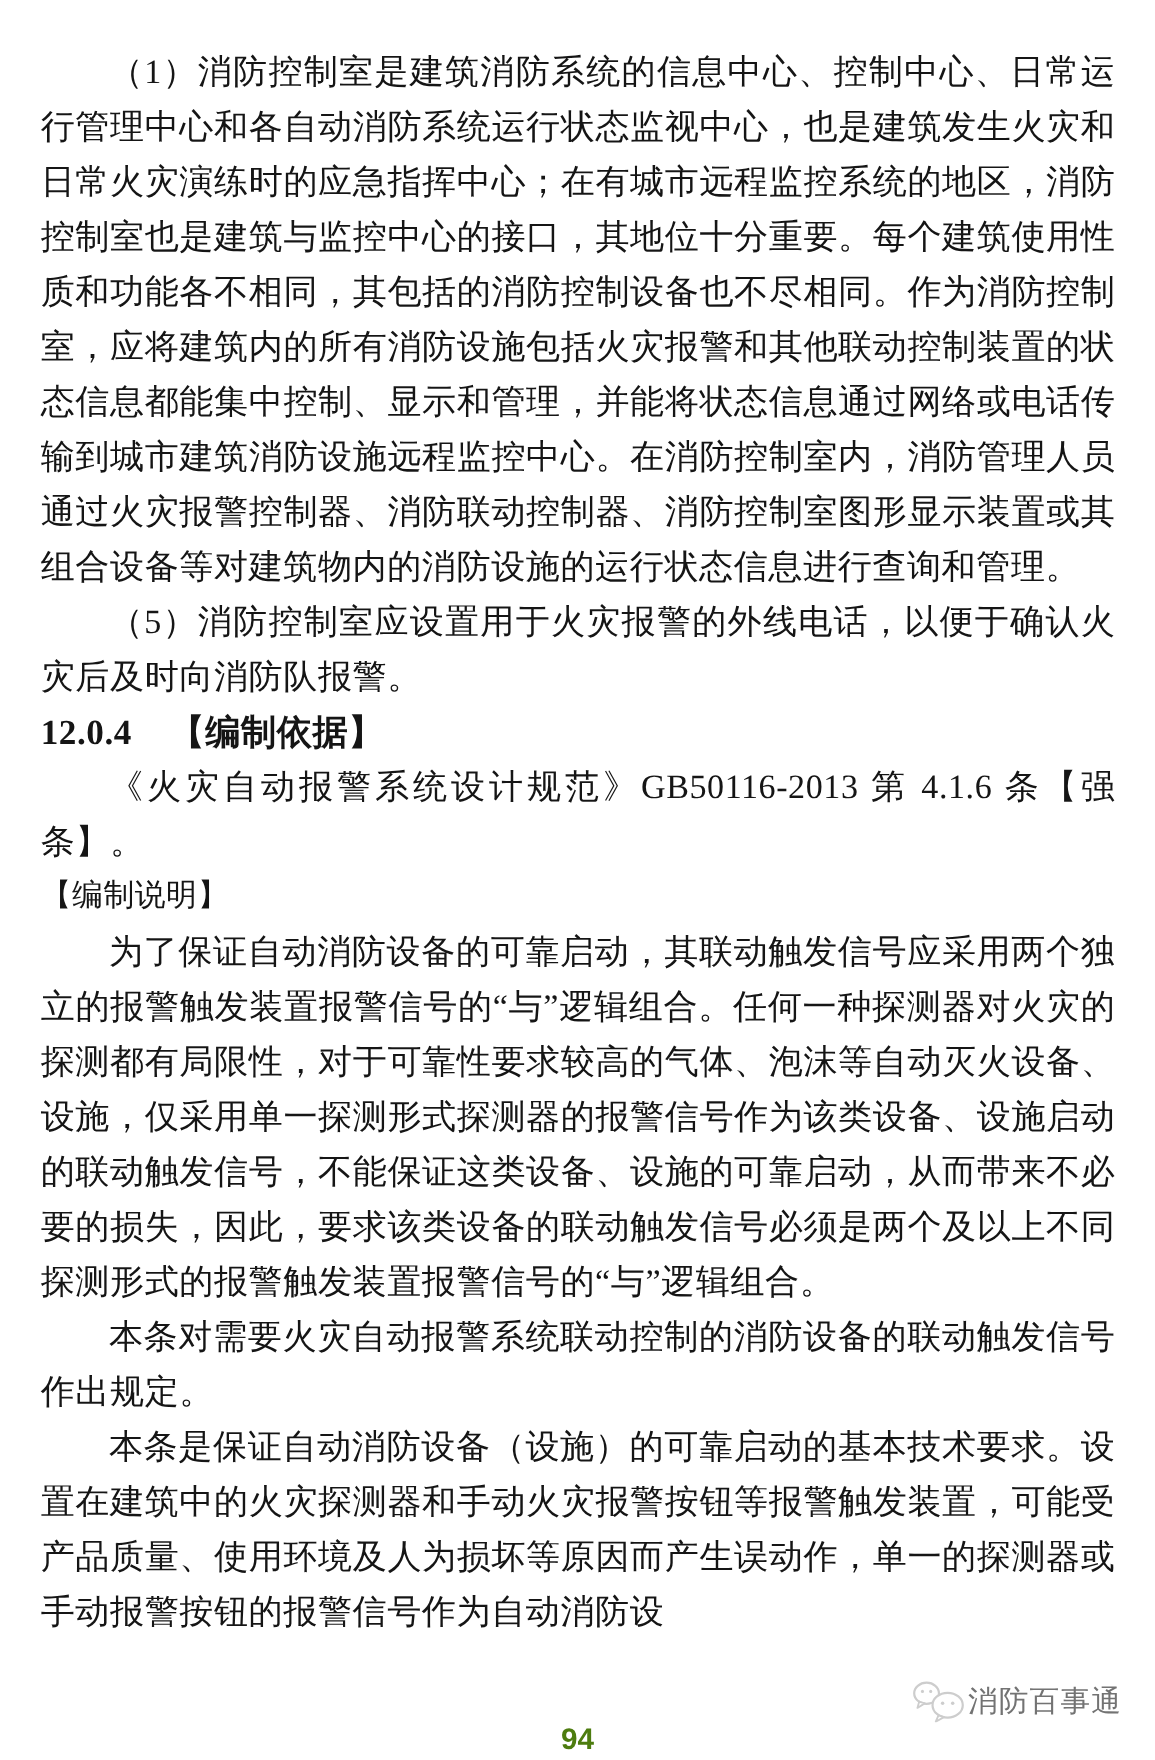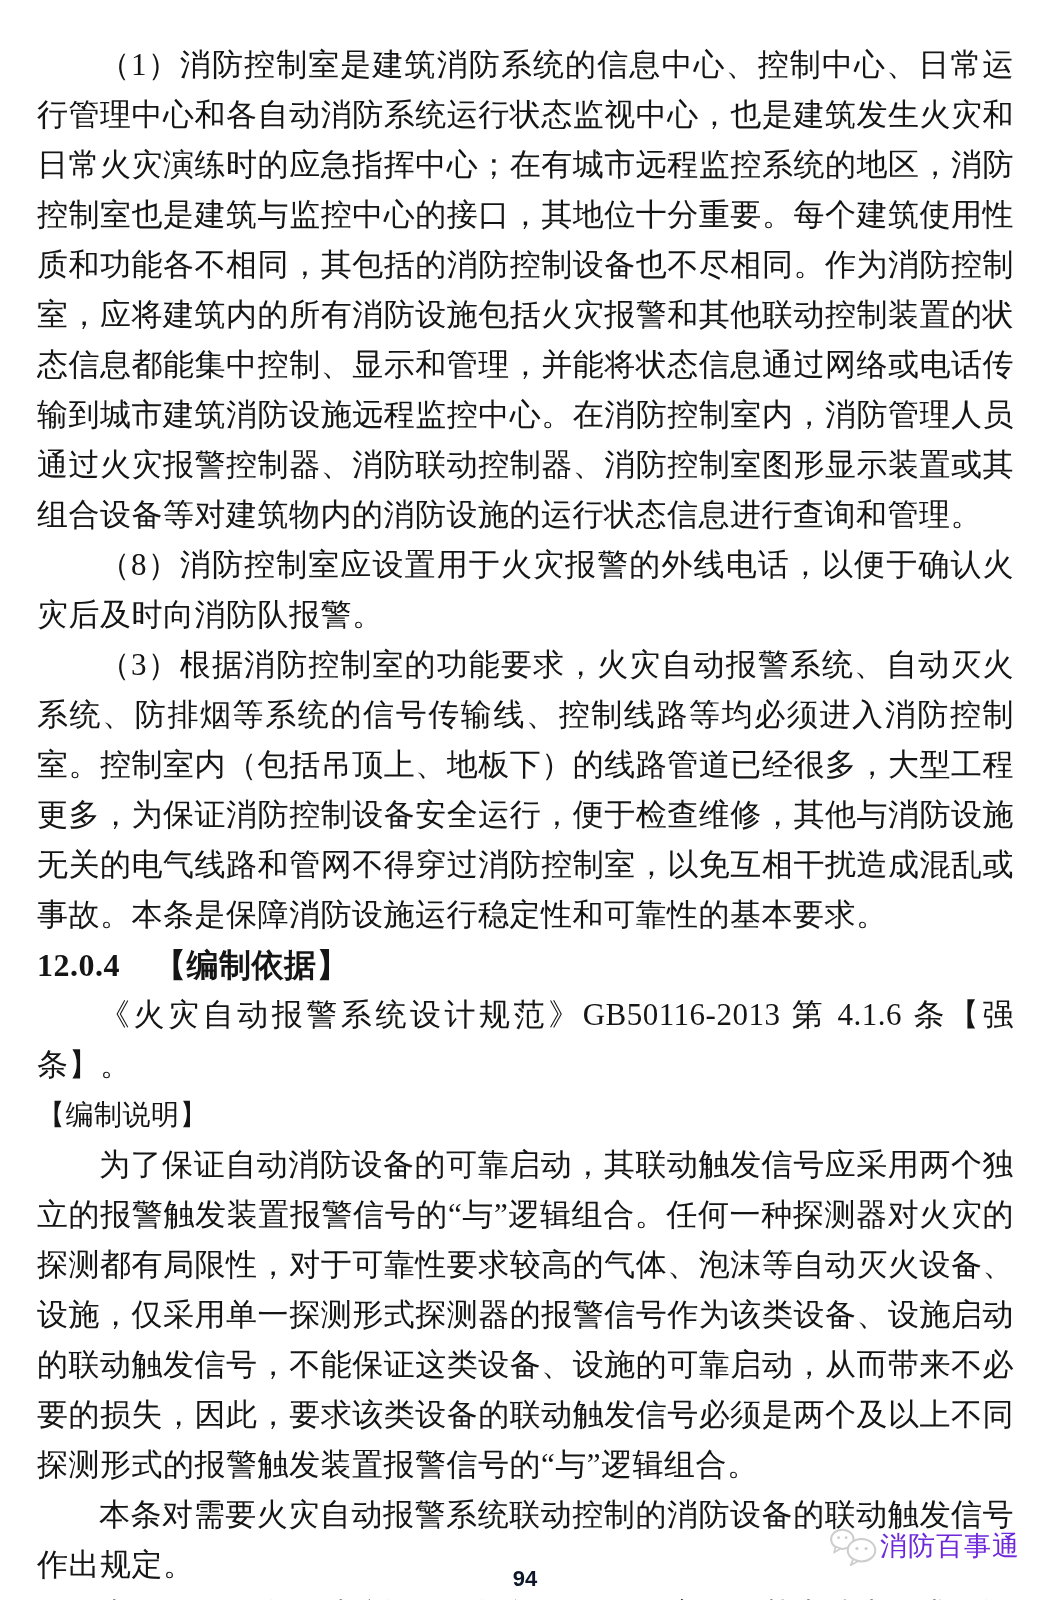--- a/index.html
+++ b/index.html
@@ -44,48 +44,47 @@
     text-indent: 0;
     letter-spacing: 0.5px;
   }
   .watermark {
     position: absolute;
     top: 1526px;
     right: 30px;
     display: flex;
     align-items: center;
     gap: 0;
-    color: #6d28d9;
+    color: #737373;
     font-size: 27px;
     letter-spacing: 1px;
     white-space: nowrap;
     user-select: none;
   }
   .watermark svg { display: block; }
   .page-number {
     position: absolute;
     top: 1566px;
     left: 0;
     width: 100%;
     text-align: center;
     font-family: "Liberation Sans", "DejaVu Sans", sans-serif;
-    font-size: 22px;
+    font-size: 27px;
     font-weight: bold;
-    color: #0f172a;
+    color: #4d7c0f;
   }
 </style>
 </head>
 <body>
 
 <div class="page">
 
   <div class="content">
     <p class="para">（1）消防控制室是建筑消防系统的信息中心、控制中心、日常运行管理中心和各自动消防系统运行状态监视中心，也是建筑发生火灾和日常火灾演练时的应急指挥中心；在有城市远程监控系统的地区，消防控制室也是建筑与监控中心的接口，其地位十分重要。每个建筑使用性质和功能各不相同，其包括的消防控制设备也不尽相同。作为消防控制室，应将建筑内的所有消防设施包括火灾报警和其他联动控制装置的状态信息都能集中控制、显示和管理，并能将状态信息通过网络或电话传输到城市建筑消防设施远程监控中心。在消防控制室内，消防管理人员通过火灾报警控制器、消防联动控制器、消防控制室图形显示装置或其组合设备等对建筑物内的消防设施的运行状态信息进行查询和管理。</p>
-    <p class="para">（8）消防控制室应设置用于火灾报警的外线电话，以便于确认火灾后及时向消防队报警。</p>
-    <p class="para">（3）根据消防控制室的功能要求，火灾自动报警系统、自动灭火系统、防排烟等系统的信号传输线、控制线路等均必须进入消防控制室。控制室内（包括吊顶上、地板下）的线路管道已经很多，大型工程更多，为保证消防控制设备安全运行，便于检查维修，其他与消防设施无关的电气线路和管网不得穿过消防控制室，以免互相干扰造成混乱或事故。本条是保障消防设施运行稳定性和可靠性的基本要求。</p>
+    <p class="para">（5）消防控制室应设置用于火灾报警的外线电话，以便于确认火灾后及时向消防队报警。</p>
 
     <p class="heading-line"><span>12.0.4</span><span class="heading-gap"></span><span>【编制依据】</span></p>
 
     <p class="para">《火灾自动报警系统设计规范》GB50116-2013 第 4.1.6 条【强条】。</p>
 
     <p class="subheading-line">【编制说明】</p>
 
     <p class="para">为了保证自动消防设备的可靠启动，其联动触发信号应采用两个独立的报警触发装置报警信号的“与”逻辑组合。任何一种探测器对火灾的探测都有局限性，对于可靠性要求较高的气体、泡沫等自动灭火设备、设施，仅采用单一探测形式探测器的报警信号作为该类设备、设施启动的联动触发信号，不能保证这类设备、设施的可靠启动，从而带来不必要的损失，因此，要求该类设备的联动触发信号必须是两个及以上不同探测形式的报警触发装置报警信号的“与”逻辑组合。</p>
     <p class="para">本条对需要火灾自动报警系统联动控制的消防设备的联动触发信号作出规定。</p>
     <p class="para">本条是保证自动消防设备（设施）的可靠启动的基本技术要求。设置在建筑中的火灾探测器和手动火灾报警按钮等报警触发装置，可能受产品质量、使用环境及人为损坏等原因而产生误动作，单一的探测器或手动报警按钮的报警信号作为自动消防设</p>

